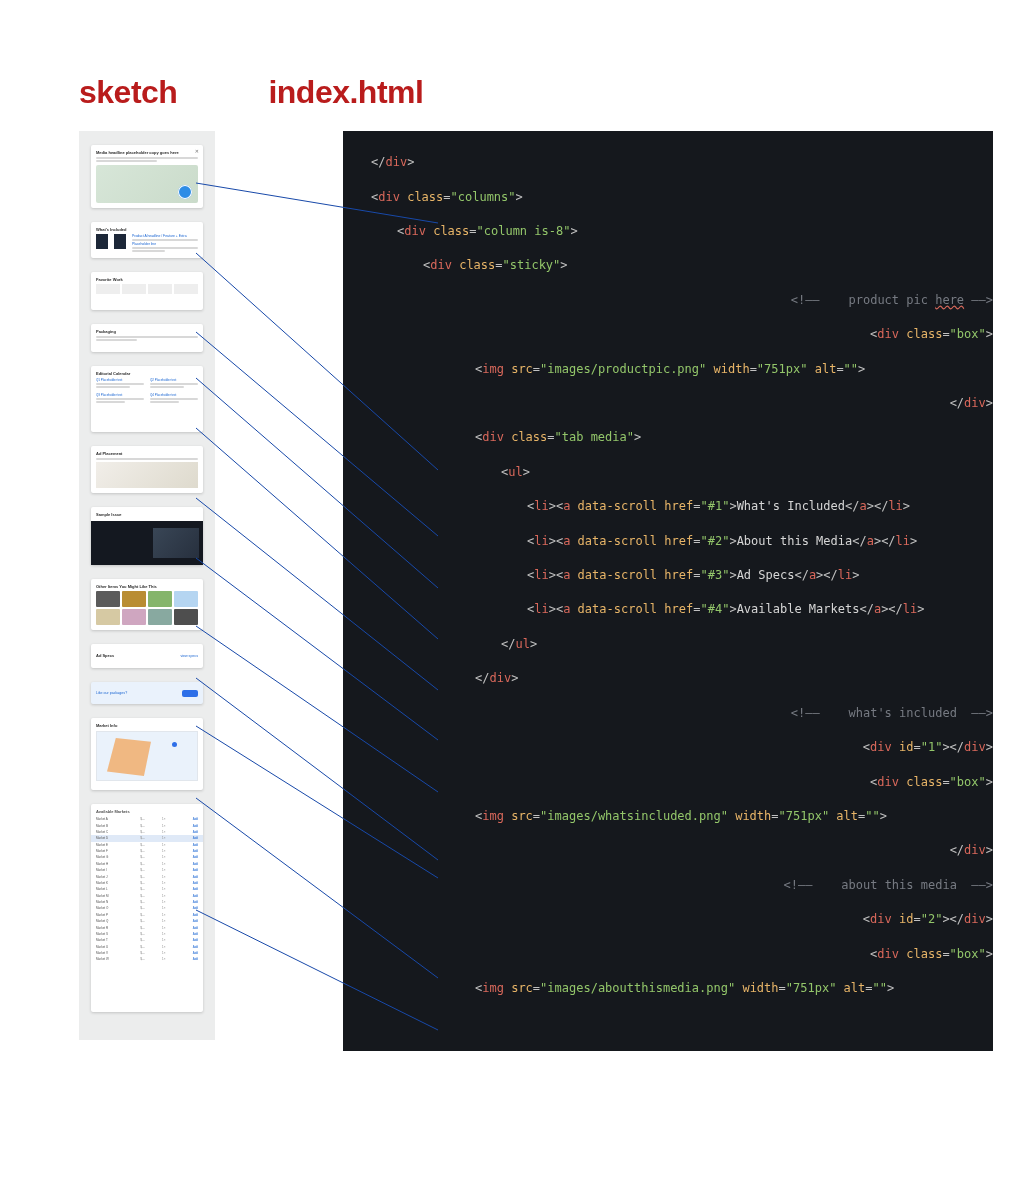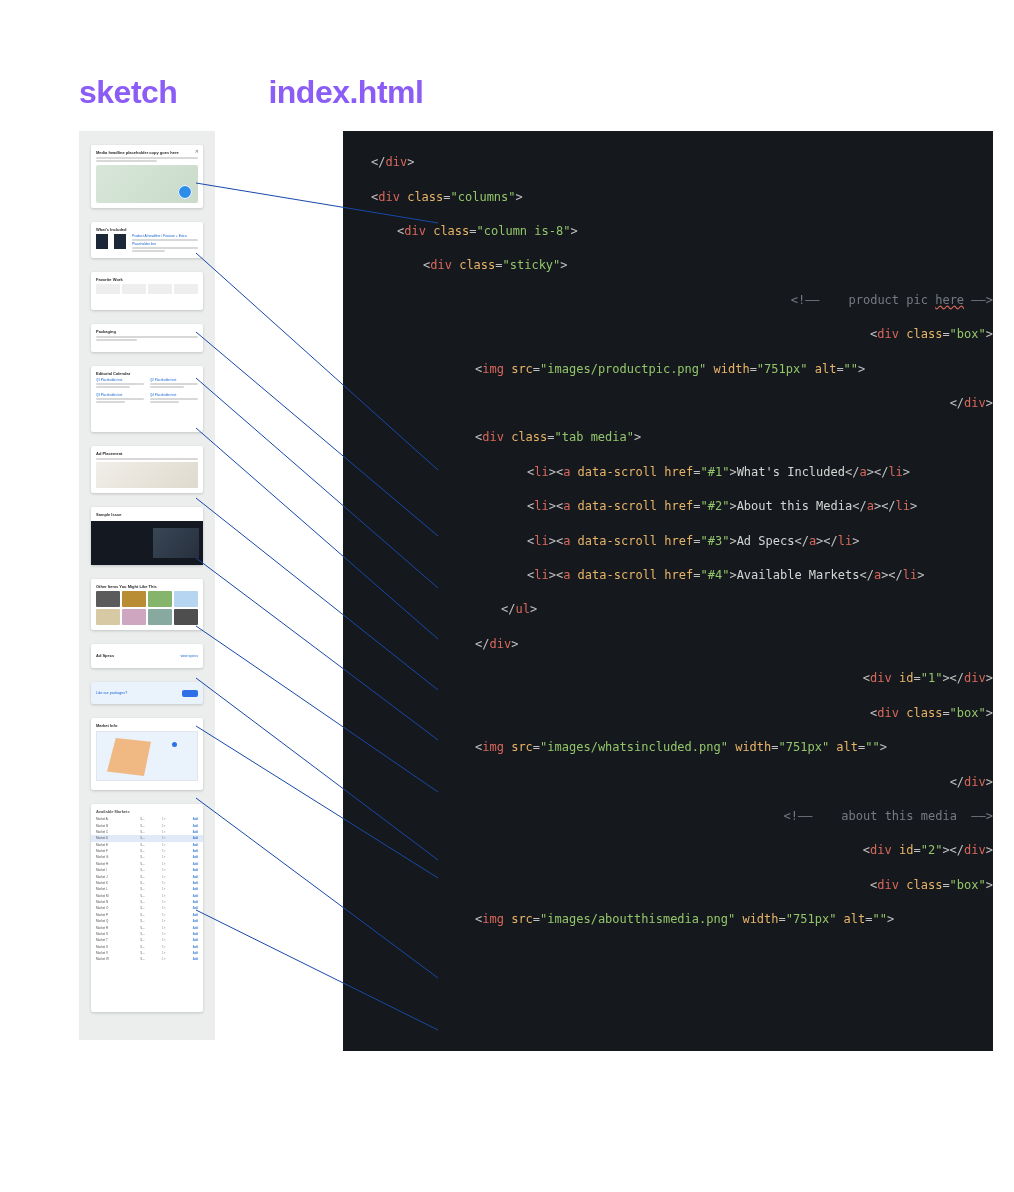--- a/index.html
+++ b/index.html
@@ -16,21 +16,21 @@
   .headings {
     position: absolute;
     top: 74px;
     left: 79px;
     display: flex;
     gap: 88px;
   }
   .headings h2 {
     font-size: 32px;
     font-weight: 700;
-    color: #8b5cf6;
+    color: #b91c1c;
     letter-spacing: -0.5px;
   }
   #h-index { margin-left: 3px; text-align: right; }
 
   
   .sketch-col {
     position: absolute;
     top: 131px;
     left: 79px;
     width: 136px;
@@ -466,26 +466,28 @@
 <div class="editor">
 <span class="line ind1"><span class="p-ang">&lt;/</span><span class="p-tag">div</span><span class="p-ang">&gt;</span></span>
 <span class="line ind1"><span class="p-ang">&lt;</span><span class="p-tag">div</span> <span class="p-attr">class</span><span class="p-ang">=</span><span class="p-str">"<span>columns</span>"</span><span class="p-ang">&gt;</span></span>
 <span class="line ind2"><span class="p-ang">&lt;</span><span class="p-tag">div</span> <span class="p-attr">class</span><span class="p-ang">=</span><span class="p-str">"<span>column is-8</span>"</span><span class="p-ang">&gt;</span></span>
 <span class="line ind3"><span class="p-ang">&lt;</span><span class="p-tag">div</span> <span class="p-attr">class</span><span class="p-ang">=</span><span class="p-str">"<span>sticky</span>"</span><span class="p-ang">&gt;</span></span>
 <span class="line ind4"><span class="p-cmt">&lt;!——    <span>product pic </span><span class="p-err">here</span> ——&gt;</span></span>
 <span class="line ind4"><span class="p-ang">&lt;</span><span class="p-tag">div</span> <span class="p-attr">class</span><span class="p-ang">=</span><span class="p-str">"<span>box</span>"</span><span class="p-ang">&gt;</span></span>
 <span class="line ind5"><span class="p-ang">&lt;</span><span class="p-tag">img</span> <span class="p-attr">src</span><span class="p-ang">=</span><span class="p-str">"<span>images/productpic.png</span>"</span> <span class="p-attr">width</span><span class="p-ang">=</span><span class="p-str">"<span>751px</span>"</span> <span class="p-attr">alt</span><span class="p-ang">=</span><span class="p-str">"<span></span>"</span><span class="p-ang">&gt;</span></span>
 <span class="line ind4"><span class="p-ang">&lt;/</span><span class="p-tag">div</span><span class="p-ang">&gt;</span></span>
 <span class="line ind5"><span class="p-ang">&lt;</span><span class="p-tag">div</span> <span class="p-attr">class</span><span class="p-ang">=</span><span class="p-str">"<span>tab media</span>"</span><span class="p-ang">&gt;</span></span>
+<span class="line ind6"><span class="p-ang">&lt;</span><span class="p-tag">ul</span><span class="p-ang">&gt;</span></span>
 <span class="line ind7"><span class="p-ang">&lt;</span><span class="p-tag">li</span><span class="p-ang">&gt;&lt;</span><span class="p-tag">a</span> <span class="p-attr">data-scroll</span> <span class="p-attr">href</span><span class="p-ang">=</span><span class="p-str">"<span>#1</span>"</span><span class="p-ang">&gt;</span><span class="p-txt">What's Included</span><span class="p-ang">&lt;/</span><span class="p-tag">a</span><span class="p-ang">&gt;&lt;/</span><span class="p-tag">li</span><span class="p-ang">&gt;</span></span>
 <span class="line ind7"><span class="p-ang">&lt;</span><span class="p-tag">li</span><span class="p-ang">&gt;&lt;</span><span class="p-tag">a</span> <span class="p-attr">data-scroll</span> <span class="p-attr">href</span><span class="p-ang">=</span><span class="p-str">"<span>#2</span>"</span><span class="p-ang">&gt;</span><span class="p-txt">About this Media</span><span class="p-ang">&lt;/</span><span class="p-tag">a</span><span class="p-ang">&gt;&lt;/</span><span class="p-tag">li</span><span class="p-ang">&gt;</span></span>
 <span class="line ind7"><span class="p-ang">&lt;</span><span class="p-tag">li</span><span class="p-ang">&gt;&lt;</span><span class="p-tag">a</span> <span class="p-attr">data-scroll</span> <span class="p-attr">href</span><span class="p-ang">=</span><span class="p-str">"<span>#3</span>"</span><span class="p-ang">&gt;</span><span class="p-txt">Ad Specs</span><span class="p-ang">&lt;/</span><span class="p-tag">a</span><span class="p-ang">&gt;&lt;/</span><span class="p-tag">li</span><span class="p-ang">&gt;</span></span>
 <span class="line ind7"><span class="p-ang">&lt;</span><span class="p-tag">li</span><span class="p-ang">&gt;&lt;</span><span class="p-tag">a</span> <span class="p-attr">data-scroll</span> <span class="p-attr">href</span><span class="p-ang">=</span><span class="p-str">"<span>#4</span>"</span><span class="p-ang">&gt;</span><span class="p-txt">Available Markets</span><span class="p-ang">&lt;/</span><span class="p-tag">a</span><span class="p-ang">&gt;&lt;/</span><span class="p-tag">li</span><span class="p-ang">&gt;</span></span>
 <span class="line ind6"><span class="p-ang">&lt;/</span><span class="p-tag">ul</span><span class="p-ang">&gt;</span></span>
 <span class="line ind5"><span class="p-ang">&lt;/</span><span class="p-tag">div</span><span class="p-ang">&gt;</span></span>
+<span class="line ind4"><span class="p-cmt">&lt;!——    <span>what's included</span>  ——&gt;</span></span>
 <span class="line ind4"><span class="p-ang">&lt;</span><span class="p-tag">div</span> <span class="p-attr">id</span><span class="p-ang">=</span><span class="p-str">"<span>1</span>"</span><span class="p-ang">&gt;&lt;/</span><span class="p-tag">div</span><span class="p-ang">&gt;</span></span>
 <span class="line ind4"><span class="p-ang">&lt;</span><span class="p-tag">div</span> <span class="p-attr">class</span><span class="p-ang">=</span><span class="p-str">"<span>box</span>"</span><span class="p-ang">&gt;</span></span>
 <span class="line ind5"><span class="p-ang">&lt;</span><span class="p-tag">img</span> <span class="p-attr">src</span><span class="p-ang">=</span><span class="p-str">"<span>images/whatsincluded.png</span>"</span> <span class="p-attr">width</span><span class="p-ang">=</span><span class="p-str">"<span>751px</span>"</span> <span class="p-attr">alt</span><span class="p-ang">=</span><span class="p-str">"<span></span>"</span><span class="p-ang">&gt;</span></span>
 <span class="line ind4"><span class="p-ang">&lt;/</span><span class="p-tag">div</span><span class="p-ang">&gt;</span></span>
 <span class="line ind4"><span class="p-cmt">&lt;!——    <span>about this media</span>  ——&gt;</span></span>
 <span class="line ind4"><span class="p-ang">&lt;</span><span class="p-tag">div</span> <span class="p-attr">id</span><span class="p-ang">=</span><span class="p-str">"<span>2</span>"</span><span class="p-ang">&gt;&lt;/</span><span class="p-tag">div</span><span class="p-ang">&gt;</span></span>
 <span class="line ind4"><span class="p-ang">&lt;</span><span class="p-tag">div</span> <span class="p-attr">class</span><span class="p-ang">=</span><span class="p-str">"<span>box</span>"</span><span class="p-ang">&gt;</span></span>
 <span class="line ind5"><span class="p-ang">&lt;</span><span class="p-tag">img</span> <span class="p-attr">src</span><span class="p-ang">=</span><span class="p-str">"<span>images/aboutthismedia.png</span>"</span> <span class="p-attr">width</span><span class="p-ang">=</span><span class="p-str">"<span>751px</span>"</span> <span class="p-attr">alt</span><span class="p-ang">=</span><span class="p-str">"<span></span>"</span><span class="p-ang">&gt;</span></span>
 
 

